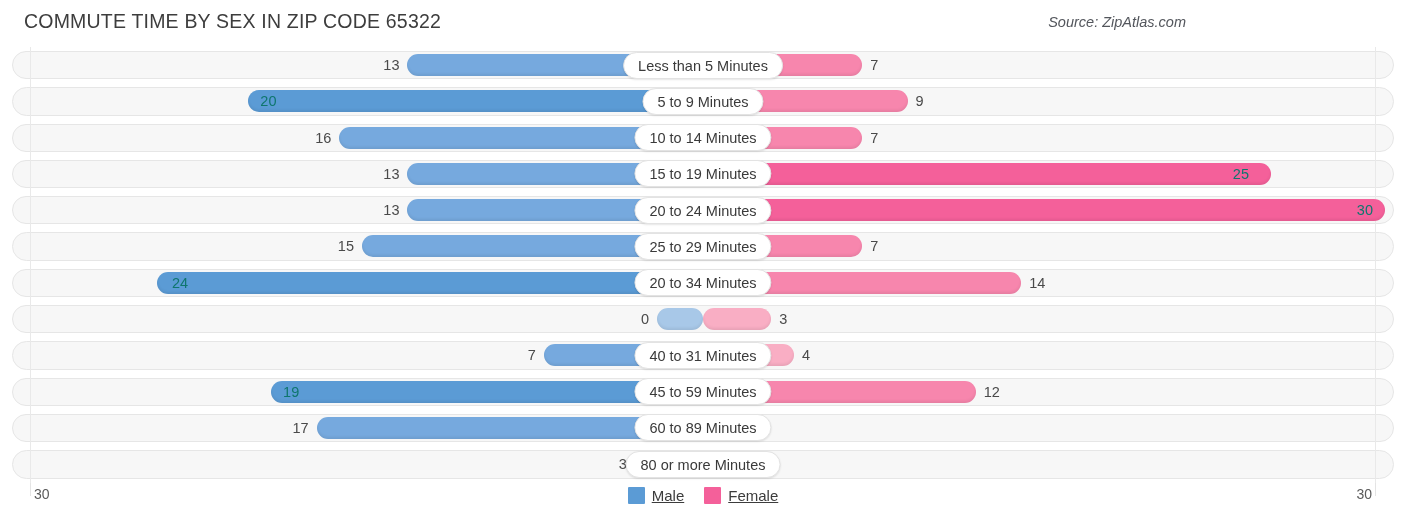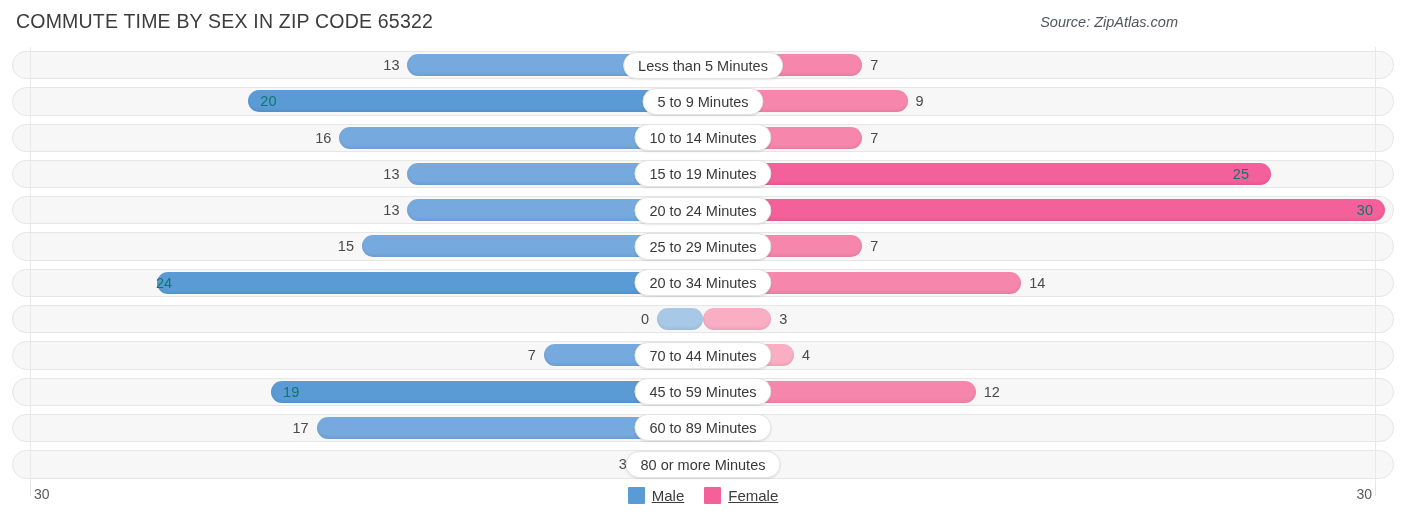--- a/index.html
+++ b/index.html
@@ -19,21 +19,21 @@
     position: relative;
     width: 1406px;
     height: 523px;
     box-sizing: border-box;
   }
 
   
   .header {
     position: absolute;
     top: 0;
-    left: 4px;
+    left: 12px;
     width: 1188px;
     height: 44px;
   }
   .chart-title {
     position: absolute;
     left: 12px;
     top: 10px;
     font-size: 19.5px;
     letter-spacing: 0.2px;
     color: #3d3d3d;
@@ -264,21 +264,21 @@
         <div class="val" style="right: 1052px;">15</div>
         <div class="bar female" style="width: 159.133px; background: rgb(247, 134, 173);"></div>
         <div class="val" style="left: 870.133px;">7</div>
         <div class="pill">25 to 29 Minutes</div>
       </div>
       <div class="row">
         <div class="track"></div>
         <div class="axis-rule left"></div>
         <div class="axis-rule right"></div>
         <div class="bar male" style="width: 545.6px; background: rgb(91, 155, 213);"></div>
-        <div class="val inside" style="left: 156px;">24</div>
+        <div class="val inside" style="left: 172px;">24</div>
         <div class="bar female" style="width: 318.267px; background: rgb(247, 134, 173);"></div>
         <div class="val" style="left: 1029.27px;">14</div>
         <div class="pill">20 to 34 Minutes</div>
       </div>
       <div class="row">
         <div class="track"></div>
         <div class="axis-rule left"></div>
         <div class="axis-rule right"></div>
         <div class="bar male" style="width: 46px; background: rgb(168, 200, 232);"></div>
         <div class="val" style="right: 757px;">0</div>
@@ -286,21 +286,21 @@
         <div class="val" style="left: 779.2px;">3</div>
       </div>
       <div class="row">
         <div class="track"></div>
         <div class="axis-rule left"></div>
         <div class="axis-rule right"></div>
         <div class="bar male" style="width: 159.133px; background: rgb(118, 169, 222);"></div>
         <div class="val" style="right: 870.133px;">7</div>
         <div class="bar female" style="width: 90.9333px; background: rgb(249, 174, 196);"></div>
         <div class="val" style="left: 801.933px;">4</div>
-        <div class="pill">70 to 44 Minutes</div>
+        <div class="pill">40 to 31 Minutes</div>
       </div>
       <div class="row">
         <div class="track"></div>
         <div class="axis-rule left"></div>
         <div class="axis-rule right"></div>
         <div class="bar male" style="width: 431.933px; background: rgb(91, 155, 213);"></div>
         <div class="val inside" style="left: 283.067px;">19</div>
         <div class="bar female" style="width: 272.8px; background: rgb(247, 134, 173);"></div>
         <div class="val" style="left: 983.8px;">12</div>
         <div class="pill">45 to 59 Minutes</div>

